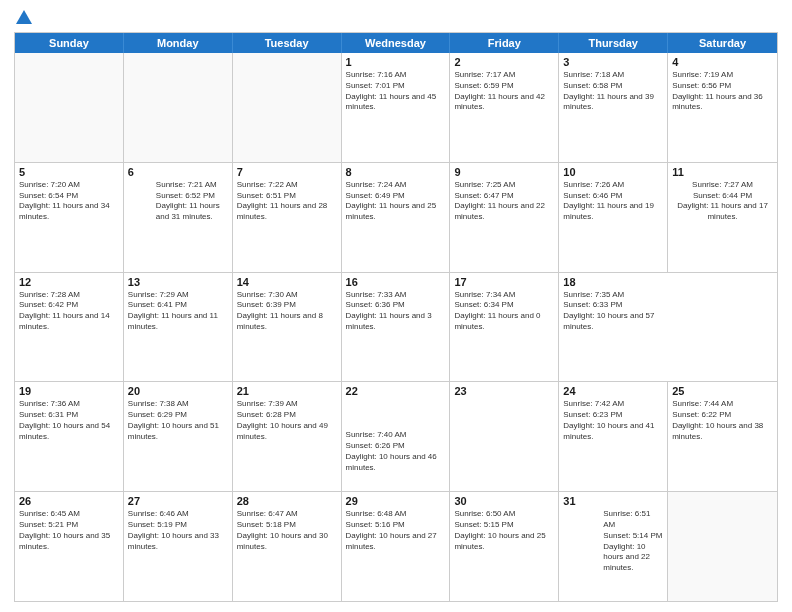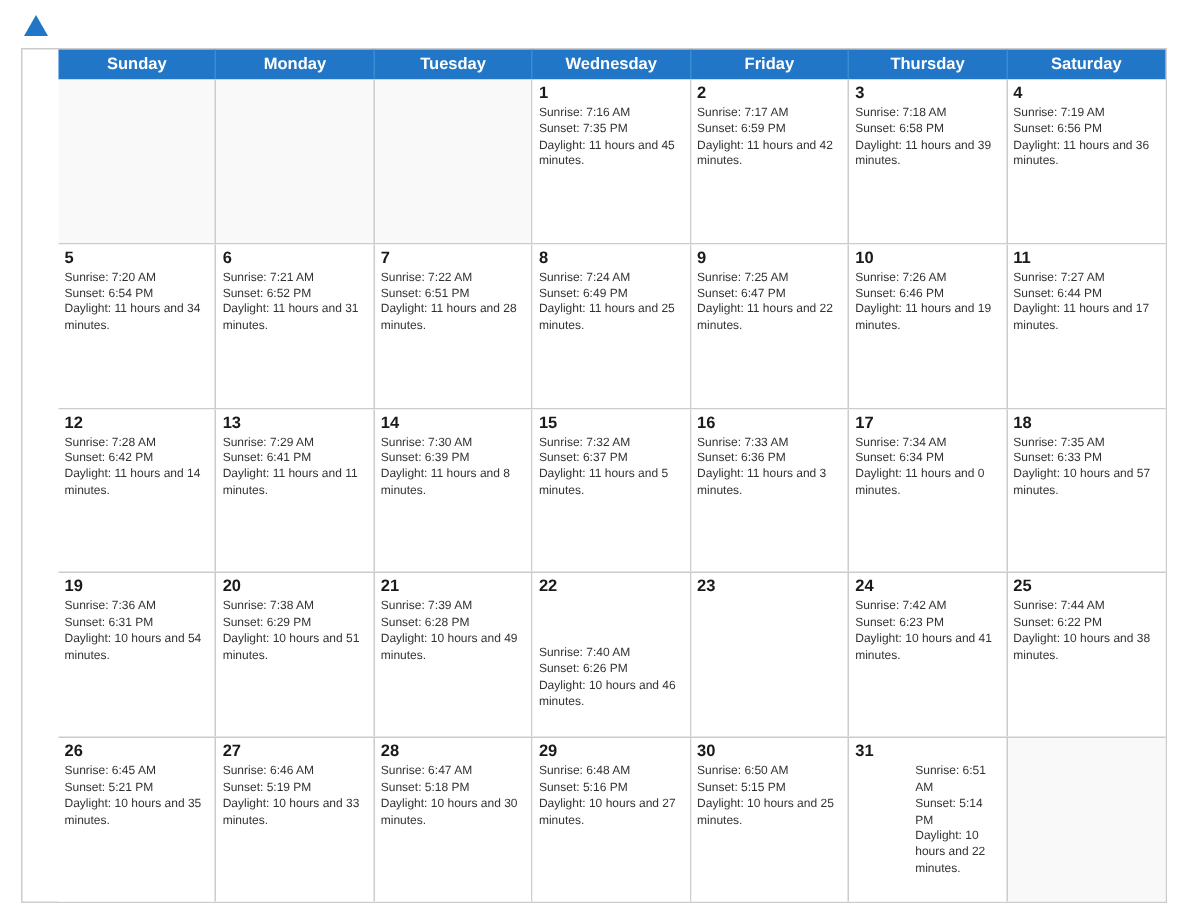--- a/index.html
+++ b/index.html
@@ -59,21 +59,20 @@
     }
     .subtitle {
       font-size: 14px;
       color: #444;
     }
     .calendar {
       flex: 1;
       display: flex;
       flex-direction: column;
       border: 1px solid #ccc;
-      padding-left: 24px;
     }
     .cal-header {
       display: grid;
       grid-template-columns: repeat(7, 1fr);
       background: #2176c7;
     }
     .cal-header-cell {
       color: #fff;
       font-size: 11px;
       font-weight: bold;
@@ -146,21 +145,21 @@
         <div class="cal-header-cell">Saturday</div>
       </div>
     <div class="cal-body" id="cal-body">
         <div class="cal-row">
           <div class="cal-cell empty"></div>
           <div class="cal-cell empty"></div>
           <div class="cal-cell empty"></div>
           <div class="cal-cell">
             <div class="day-number">1</div>
             <div class="cell-info" style="white-space: pre-line;">Sunrise: 7:16 AM
-Sunset: 7:35 PM
+Sunset: 7:01 PM
 Daylight: 11 hours and 45 minutes.</div>
           </div>
           <div class="cal-cell">
             <div class="day-number">2</div>
             <div class="cell-info" style="white-space: pre-line;">Sunrise: 7:17 AM
 Sunset: 6:59 PM
 Daylight: 11 hours and 42 minutes.</div>
           </div>
           <div class="cal-cell">
             <div class="day-number">3</div>
@@ -177,21 +176,21 @@
         </div>
         <div class="cal-row">
           <div class="cal-cell">
             <div class="day-number">5</div>
             <div class="cell-info" style="white-space: pre-line;">Sunrise: 7:20 AM
 Sunset: 6:54 PM
 Daylight: 11 hours and 34 minutes.</div>
           </div>
           <div class="cal-cell">
             <div class="day-number">6</div>
-            <div class="cell-info" style="white-space: pre-line;">Sunrise: 7:21 AM
+            <div class="cell-info" style="white-space: pre-line; margin-left: 28px;">Sunrise: 7:21 AM
 Sunset: 6:52 PM
 Daylight: 11 hours and 31 minutes.</div>
           </div>
           <div class="cal-cell">
             <div class="day-number">7</div>
             <div class="cell-info" style="white-space: pre-line;">Sunrise: 7:22 AM
 Sunset: 6:51 PM
 Daylight: 11 hours and 28 minutes.</div>
           </div>
           <div class="cal-cell">
@@ -207,21 +206,21 @@
 Daylight: 11 hours and 22 minutes.</div>
           </div>
           <div class="cal-cell">
             <div class="day-number">10</div>
             <div class="cell-info" style="white-space: pre-line;">Sunrise: 7:26 AM
 Sunset: 6:46 PM
 Daylight: 11 hours and 19 minutes.</div>
           </div>
           <div class="cal-cell">
             <div class="day-number">11</div>
-            <div class="cell-info" style="white-space: pre-line;">Sunrise: 7:27 AM
+            <div class="cell-info" style="white-space: pre-line; text-align: center;">Sunrise: 7:27 AM
 Sunset: 6:44 PM
 Daylight: 11 hours and 17 minutes.</div>
           </div>
         </div>
         <div class="cal-row">
           <div class="cal-cell">
             <div class="day-number">12</div>
             <div class="cell-info" style="white-space: pre-line;">Sunrise: 7:28 AM
 Sunset: 6:42 PM
 Daylight: 11 hours and 14 minutes.</div>
@@ -230,26 +229,20 @@
             <div class="day-number">13</div>
             <div class="cell-info" style="white-space: pre-line;">Sunrise: 7:29 AM
 Sunset: 6:41 PM
 Daylight: 11 hours and 11 minutes.</div>
           </div>
           <div class="cal-cell">
             <div class="day-number">14</div>
             <div class="cell-info" style="white-space: pre-line;">Sunrise: 7:30 AM
 Sunset: 6:39 PM
 Daylight: 11 hours and 8 minutes.</div>
-          </div>
-          <div class="cal-cell">
-            <div class="day-number">15</div>
-            <div class="cell-info" style="white-space: pre-line;">Sunrise: 7:32 AM
-Sunset: 6:37 PM
-Daylight: 11 hours and 5 minutes.</div>
           </div>
           <div class="cal-cell">
             <div class="day-number">16</div>
             <div class="cell-info" style="white-space: pre-line;">Sunrise: 7:33 AM
 Sunset: 6:36 PM
 Daylight: 11 hours and 3 minutes.</div>
           </div>
           <div class="cal-cell">
             <div class="day-number">17</div>
             <div class="cell-info" style="white-space: pre-line;">Sunrise: 7:34 AM

